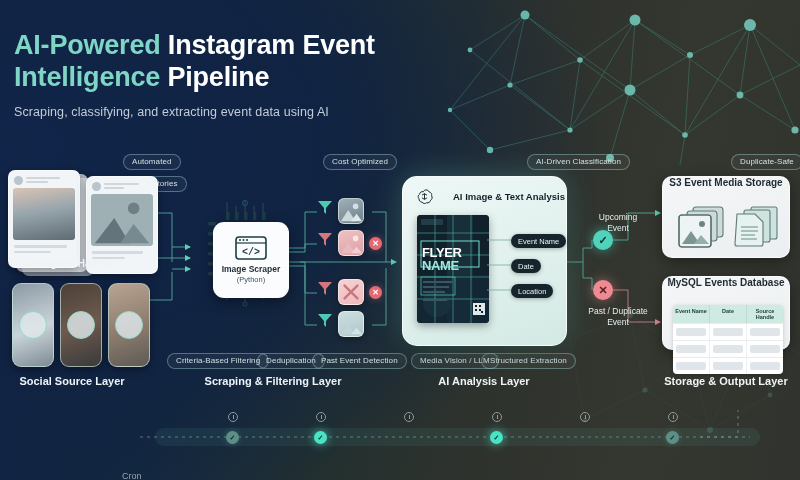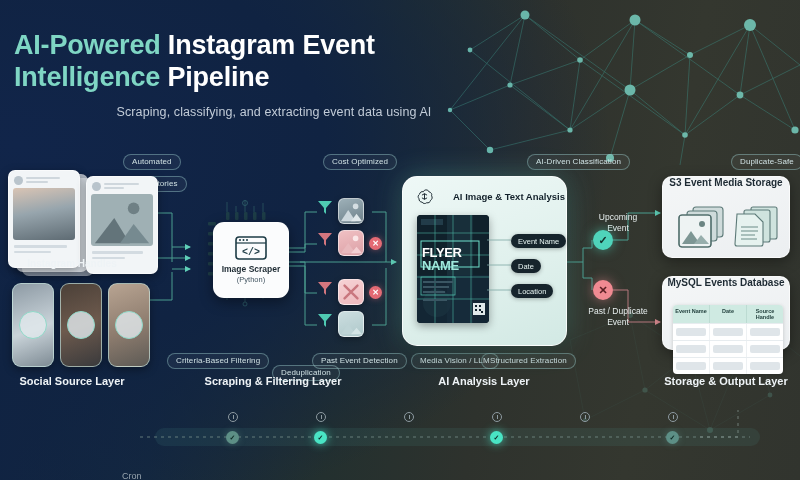--- a/index.html
+++ b/index.html
@@ -15,21 +15,21 @@
       linear-gradient(100deg, #0e2144 0%, #14283f 26%, #23302f 46%, #2e322d 62%, #34372f 80%, #31342e 100%);
   }
   
   #net { position:absolute; left:430px; top:-10px; width:380px; height:180px; opacity:.75; }
   #net2 { position:absolute; left:560px; top:300px; width:250px; height:190px; opacity:.22; }
 
   
   .hdr { position:absolute; left:14px; top:30px; width:520px; }
   .title { font-size:27px; font-weight:bold; color:#ffffff; line-height:1.18; letter-spacing:-0.2px; }
   .accent { color:#7fd6c4; }
-  .sub { margin-top:11px; font-size:12.5px; color:#c2ccd8; letter-spacing:.1px;text-align:center; }
+  .sub { margin-top:11px; font-size:12.5px; color:#c2ccd8; letter-spacing:.1px; }
 
   
   .pill {
     position:absolute; border:1px solid rgba(150,200,200,.45);
     border-radius:10px; padding:2px 8px 3px; font-size:8px;
     color:#cfe0e2; background:rgba(255,255,255,.045); white-space:nowrap;
     letter-spacing:.1px;
   }
 
   
@@ -201,21 +201,21 @@
     <div class="sub">Scraping, classifying, and extracting event data using AI</div>
   </div>
 
   <div class="pill" style="left:123px; top:154px;">Automated</div>
   <div class="pill" style="left:143px; top:176px;">Stories</div>
   <div class="pill" style="left:323px; top:154px;">Cost Optimized</div>
   <div class="pill" style="left:527px; top:154px;">AI-Driven Classification</div>
   <div class="pill" style="left:731px; top:154px;">Duplicate-Safe</div>
 
   <div class="pill" style="left:167px; top:353px;">Criteria-Based Filtering</div>
-  <div class="pill" style="left:272px; top:353px;margin-top:12px;">Deduplication</div>
+  <div class="pill" style="left:257px; top:353px;">Deduplication</div>
   <div class="pill" style="left:312px; top:353px;">Past Event Detection</div>
   <div class="pill" style="left:411px; top:353px;">Media Vision / LLM</div>
   <div class="pill" style="left:481px; top:353px;">Structured Extraction</div>
 
   <svg style="position:absolute;left:0;top:0;width:800px;height:480px;">
     <defs>
       <marker id="ar" markerWidth="6" markerHeight="6" refX="5" refY="3" orient="auto">
         <path d="M0,0 L6,3 L0,6 z" fill="#5fcfb8"></path>
       </marker>
       <marker id="arR" markerWidth="6" markerHeight="6" refX="5" refY="3" orient="auto">

